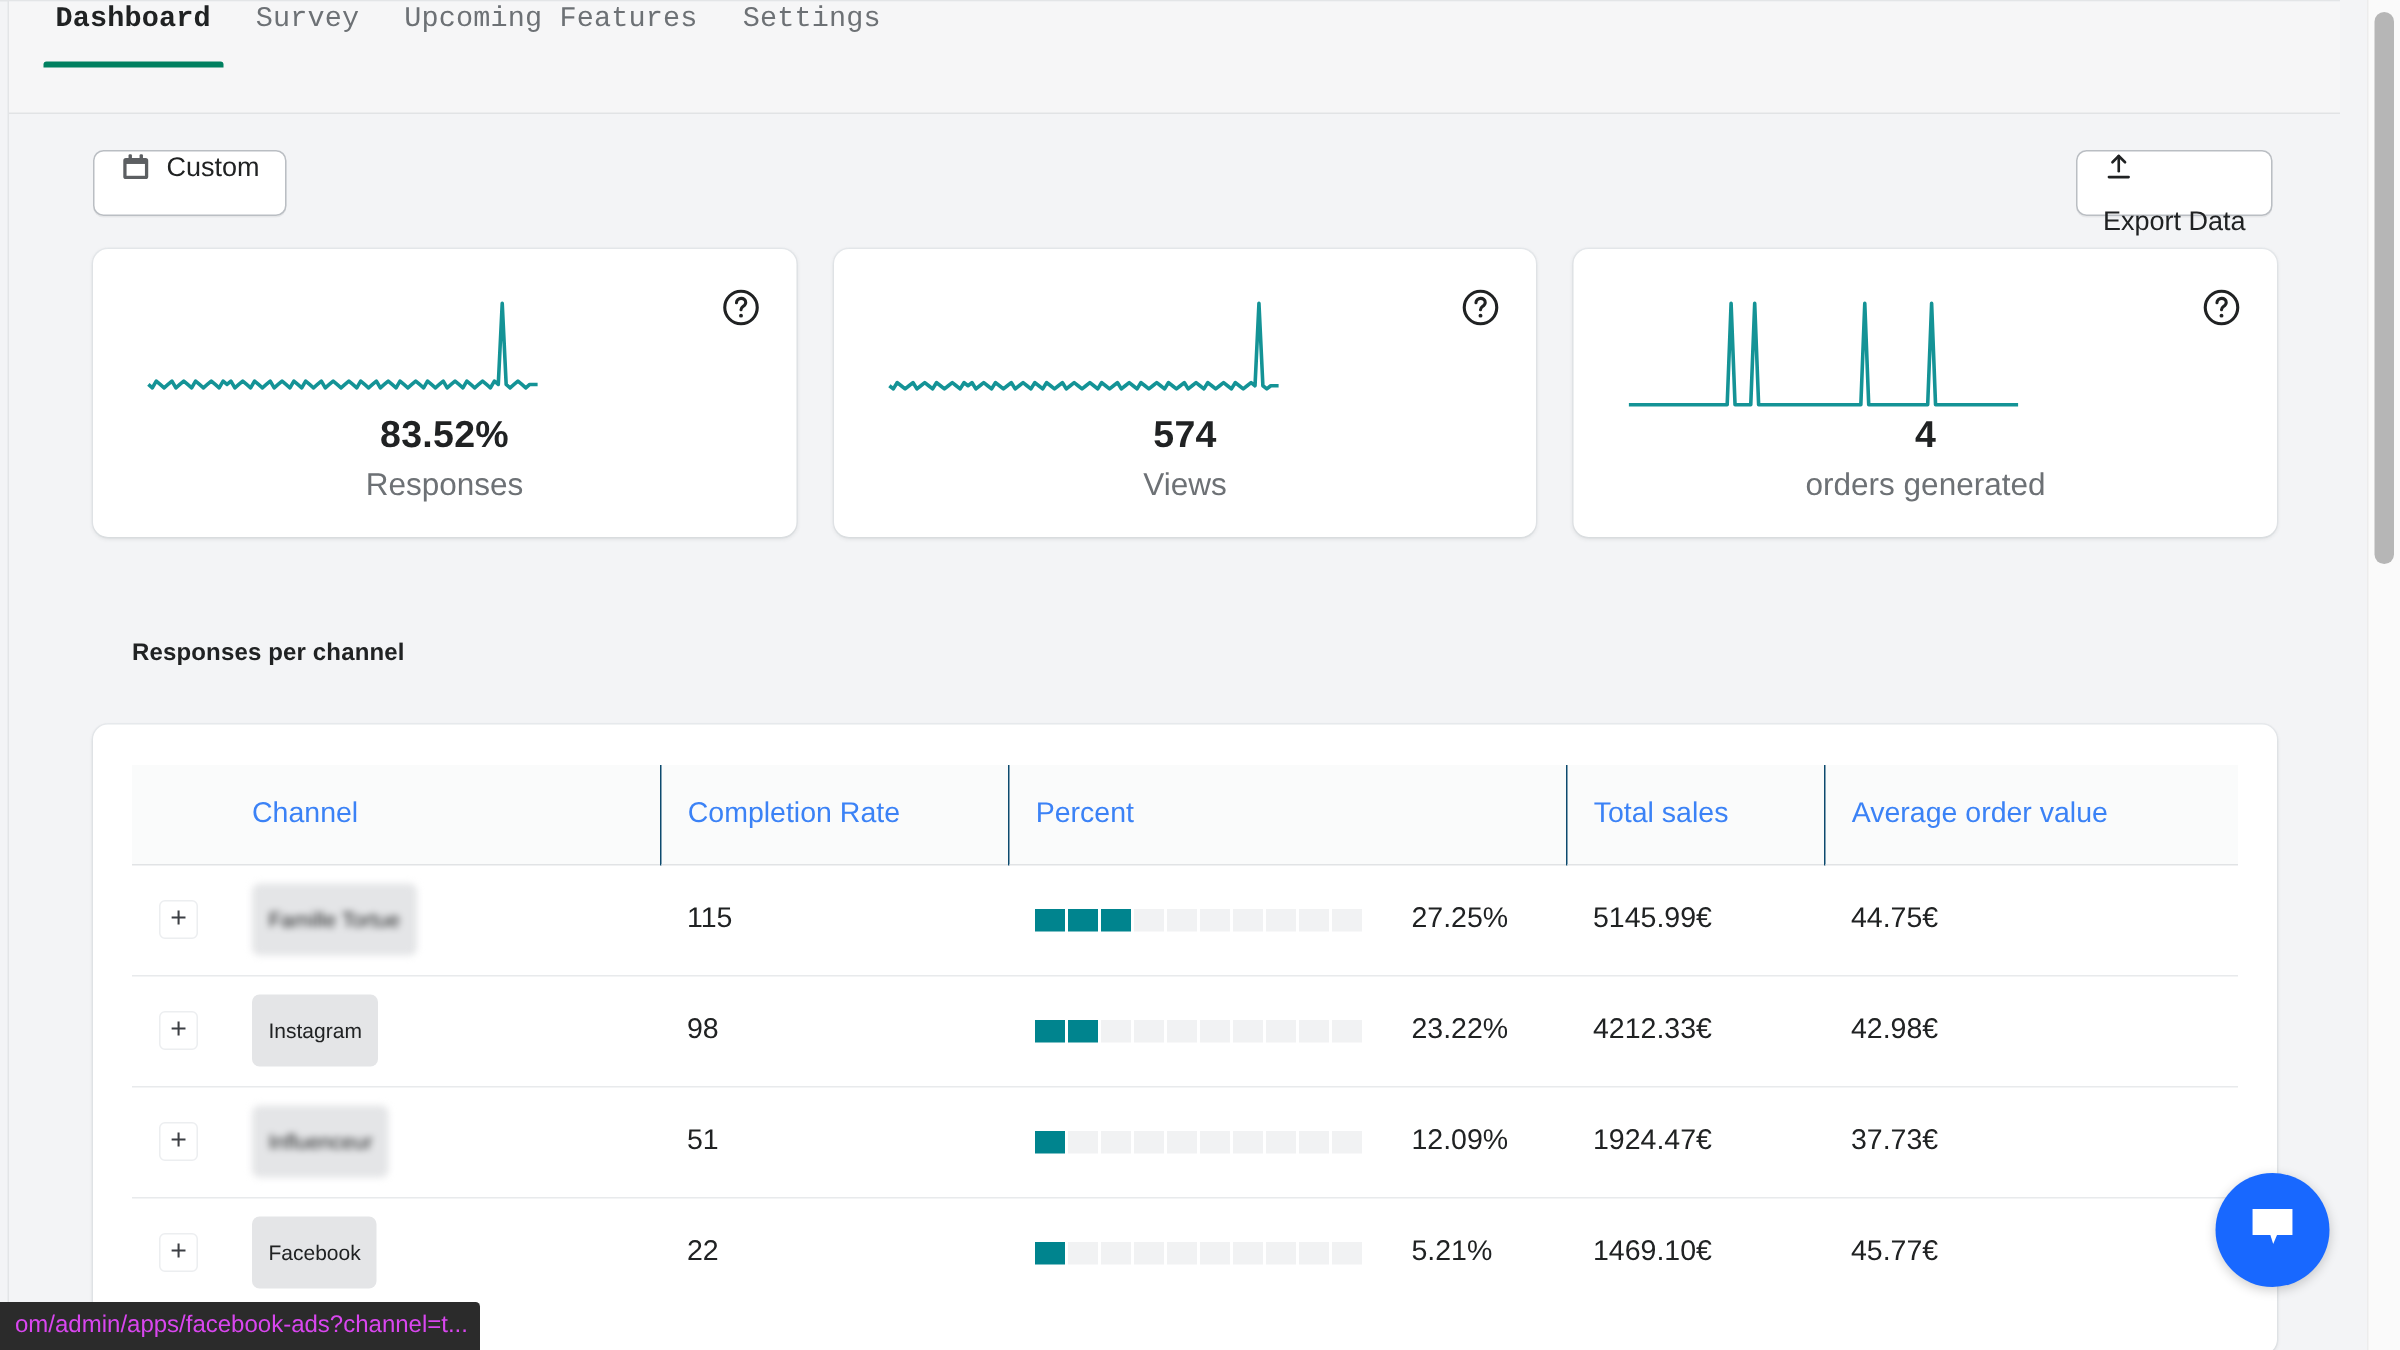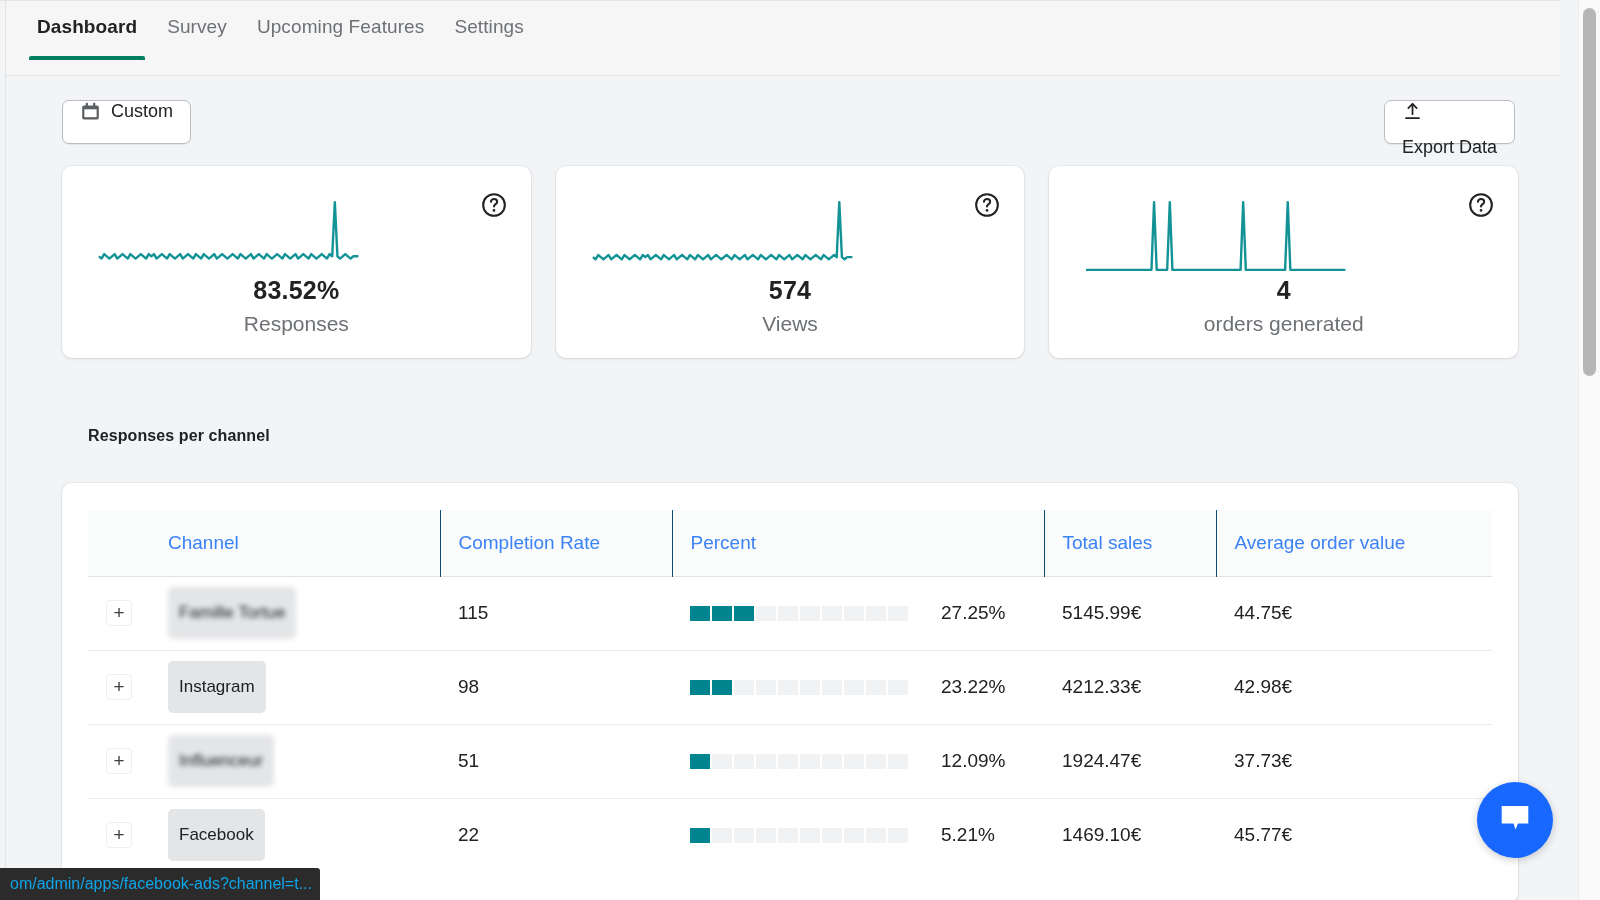--- a/index.html
+++ b/index.html
@@ -29,23 +29,24 @@
   }
 
   
   .tabbar {
     position: absolute; left: 6px; top: 1px;
     width: 1554px; height: 75px;
     background: #f6f6f7;
     border-bottom: 1px solid #e1e3e5;
   }
   .tabs {
-    display: flex; align-items: center;
+    display: flex; align-items: flex-start;
     height: 100%;
     padding-left: 16px;
+    font-family: Liberation Mono, monospace;
   }
   .tab {
     position: relative;
     font-size: 19px;
     color: #6d7175;
     padding: 0 15px 22px 15px;
     cursor: pointer;
     white-space: nowrap;
     letter-spacing: .1px;
   }
@@ -176,21 +177,21 @@
     font-size: 19px; line-height: 1;
     color: #3c3f44;
     cursor: pointer;
     padding-bottom: 2px;
   }
   .chip {
     display: inline-block;
     background: #e4e5e7;
     border-radius: 5px;
     padding: 16px 11px;
-    font-size: 17px;
+    font-size: 14px;
     color: #202223;
     white-space: nowrap;
   }
   .chip.redacted { filter: blur(2.6px); }
 
   .pctwrap { display: flex; align-items: center; gap: 33px; }
   .segbar { display: flex; gap: 2px; }
   .seg { width: 20px; height: 15px; background: #f1f2f3; }
   .seg.on { background: #00848e; }
   .pcttext { font-size: 19px; color: #202223; }
@@ -205,21 +206,21 @@
     display: flex; align-items: center; justify-content: center;
     cursor: pointer;
   }
 
   
   .statusbar {
     position: absolute; left: 0; bottom: 0;
     height: 32px;
     max-width: 320px;
     background: #2b2b2b;
-    color: #0ea5e9;
+    color: #d946ef;
     font-size: 16px;
     display: flex; align-items: center;
     padding: 0 10px;
     border-top-right-radius: 3px;
     white-space: nowrap;
     overflow: hidden;
     margin-top: 23px;
   }
 
   

